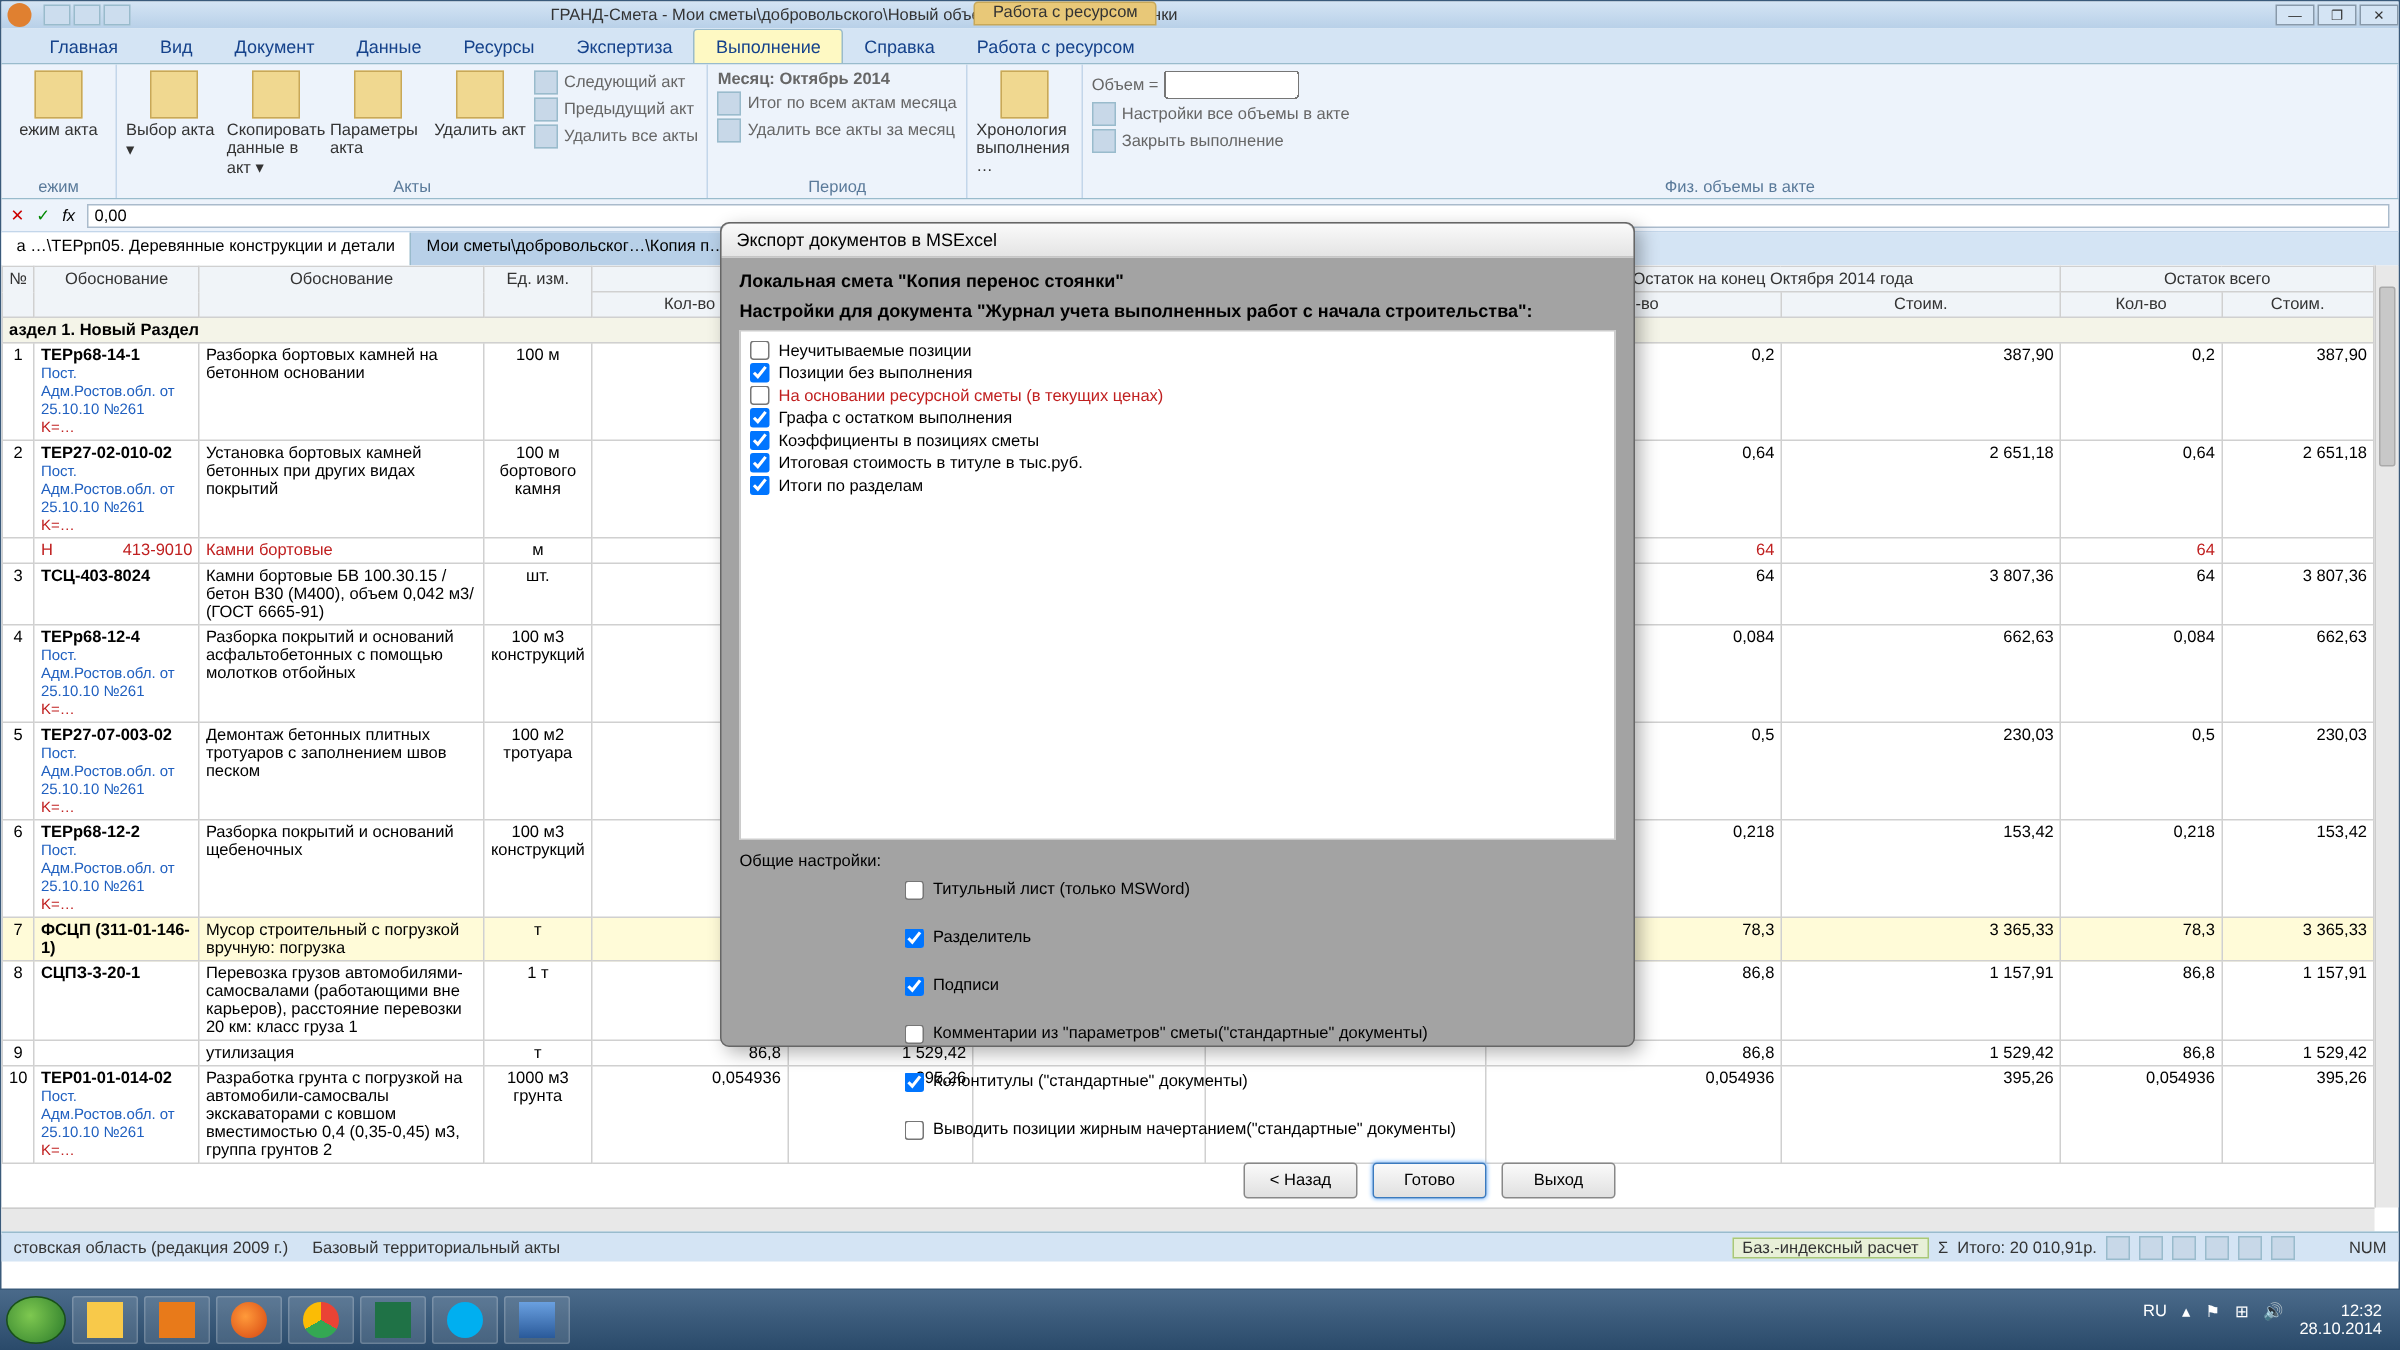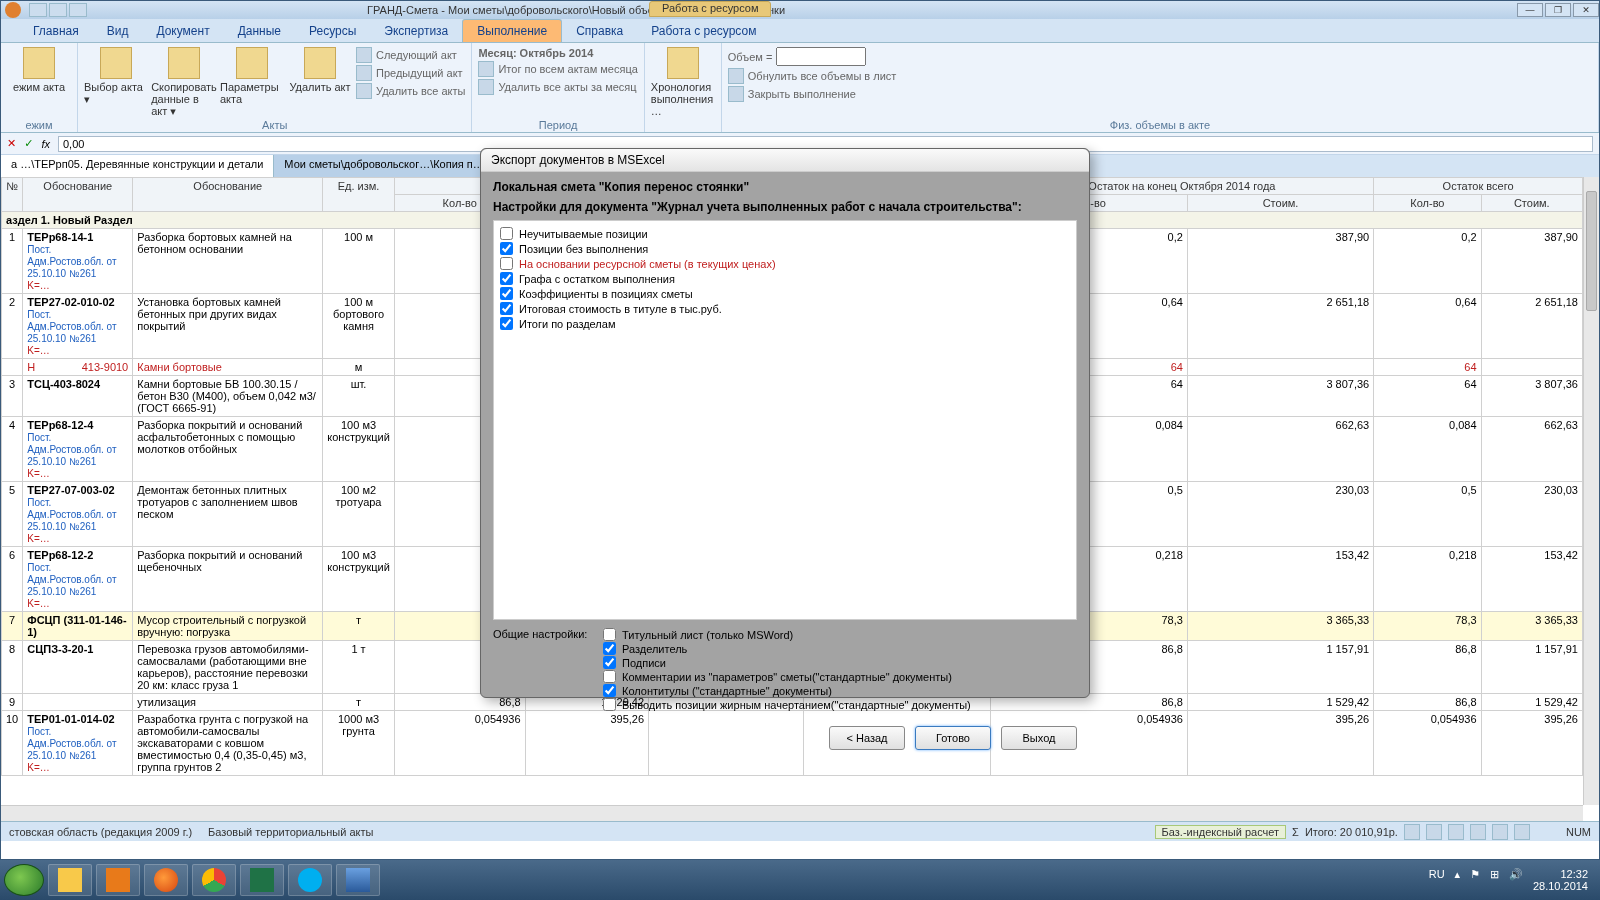--- a/index.html
+++ b/index.html
@@ -9,21 +9,21 @@
 .titlebar { height:18px; background:linear-gradient(#d4e4f4,#b8d0e8); display:flex; align-items:center; font-size:11px; color:#333; }
 .titlebar .app-icon { width:16px; height:16px; background:#e08030; border-radius:50%; margin:0 4px; }
 .titlebar .qat { display:flex; gap:2px; margin-left:4px; }
 .titlebar .qat span { width:18px; height:14px; background:#cde; border:1px solid #9bc; }
 .titlebar .title-text { margin-left:280px; }
 .titlebar .winbtns { margin-left:auto; display:flex; }
 .titlebar .winbtns span { width:26px; height:14px; border:1px solid #89a; margin-left:2px; text-align:center; font-size:9px; line-height:12px; background:#d4e4f4; }
 .context-tab { position:absolute; left:648px; top:0; height:16px; padding:0 12px; background:#e8c878; border:1px solid #c8a858; font-size:11px; border-radius:3px 3px 0 0; }
 .ribbon-tabs { height:24px; background:#d4e4f4; display:flex; align-items:flex-end; font-size:12px; padding-left:18px; border-bottom:1px solid #9bc; }
 .ribbon-tabs div { padding:4px 14px; color:#15428b; cursor:pointer; }
-.ribbon-tabs div.active { background:#fdba74; border:1px solid #9bc; border-bottom:none; border-radius:3px 3px 0 0; }
+.ribbon-tabs div.active { background:#fef9c3; border:1px solid #9bc; border-bottom:none; border-radius:3px 3px 0 0; }
 .ribbon-body { height:90px; background:#edf3fb; display:flex; border-bottom:1px solid #9bc; }
 .ribbon-group { border-right:1px solid #c3d6ea; padding:2px 6px 0; display:flex; flex-direction:column; }
 .ribbon-group .controls { display:flex; gap:4px; flex:1; align-items:flex-start; }
 .ribbon-group .label { font-size:11px; color:#5a7a9a; text-align:center; padding-bottom:1px; }
 .big-btn { display:flex; flex-direction:column; align-items:center; width:64px; font-size:11px; color:#333; padding-top:2px; }
 .big-btn .ico { width:32px; height:32px; background:#f0d890; border:1px solid #c8a858; margin-bottom:2px; }
 .sm-row { display:flex; flex-direction:column; gap:2px; font-size:11px; color:#666; padding-top:2px; }
 .sm-row div { display:flex; align-items:center; gap:4px; }
 .sm-row .ic { width:16px; height:16px; background:#c8d8e8; border:1px solid #9bc; }
 .formula-bar { height:22px; background:#edf3fb; border-bottom:1px solid #c3d6ea; display:flex; align-items:center; font-size:11px; padding:0 6px; gap:8px; }
@@ -50,26 +50,26 @@
 .statusbar .sb-left { padding:0 8px; }
 .statusbar .sb-right { margin-left:auto; display:flex; align-items:center; gap:6px; padding-right:8px; }
 .statusbar .pill { background:#e8f0d8; border:1px solid #a8c878; padding:0 6px; }
 .statusbar .ic { width:16px; height:16px; background:#c8d8e8; border:1px solid #9bc; }
 
 
 .dialog { left:480px; top:148px; width:610px; height:550px; background:#a3a3a3; border:1px solid #666; box-shadow:4px 4px 12px rgba(0,0,0,.3); z-index:10; border-radius:6px; }
 .dialog .dlg-title { background:linear-gradient(#fafafa,#e4e4e4); padding:4px 10px; font-size:12px; border-bottom:1px solid #ccc; border-radius:6px 6px 0 0; }
 .dialog .dlg-body { padding:8px 12px; font-size:12px; }
 .dialog .hdr { font-weight:bold; margin-bottom:6px; }
-.dialog .opts { border:1px solid #ccc; background:#fff; height:400px; padding:6px; overflow:auto; }
+.dialog .opts { border:1px solid #ccc; background:#fff; height:340px; padding:6px; overflow:auto; }
 .dialog .opts label { display:flex; align-items:center; gap:6px; font-size:11px; margin-bottom:2px; }
 .dialog .opts label.red-strike { color:#c02020; }
 .dialog .common { display:flex; margin-top:8px; font-size:11px; }
 .dialog .common .lbl { width:110px; }
-.dialog .common .co label { display:flex; align-items:center; gap:6px; margin-bottom:1px; }
+.dialog .common .co label { display:flex; gap:6px; margin-bottom:1px;margin-top:19px; }
 .dialog .btns { display:flex; justify-content:flex-end; gap:10px; margin-top:14px; }
 .dialog .btns button { width:76px; height:24px; font-size:11px; border:1px solid #888; background:linear-gradient(#fafafa,#e0e0e0); border-radius:3px; }
 .dialog .btns button.primary { border:1px solid #3a7abf; box-shadow:0 0 3px #6ab0ff; }
 
 
 .taskbar { position:absolute; left:0; right:0; bottom:0; height:40px; background:linear-gradient(#4a6a8a,#2a4a6a); display:flex; align-items:center; padding:0 4px; }
 .taskbar .start { width:40px; height:32px; background:radial-gradient(circle at 40% 40%,#7ec850,#2a7a2a); border-radius:50%; border:1px solid #185018; }
 .taskbar .tb-btn { width:44px; height:32px; margin-left:4px; background:rgba(255,255,255,.12); border:1px solid rgba(255,255,255,.2); border-radius:2px; display:flex; align-items:center; justify-content:center; }
 .taskbar .tb-btn .ic { width:24px; height:24px; }
 .taskbar .tray { margin-left:auto; display:flex; align-items:flex-start; gap:10px; color:#fff; font-size:11px; padding-right:8px; }
@@ -194,21 +194,21 @@
     </div>
     <div class="ribbon-group" style="flex:1">
       <div class="controls">
         <div class="sm-row">
           <div>
               <span>Объем =</span> 
               <input style="width: 90px;">
             </div>
           <div>
               <span class="ic"></span>
-              <span>Обнулить все объемы в лист</span>
+              <span>Настройки все объемы в акте</span>
             </div>
           <div>
               <span class="ic"></span>
               <span>Закрыть выполнение</span>
             </div>
         </div>
       </div>
       <div class="label">Физ. объемы в акте</div>
     </div>
   </div>

